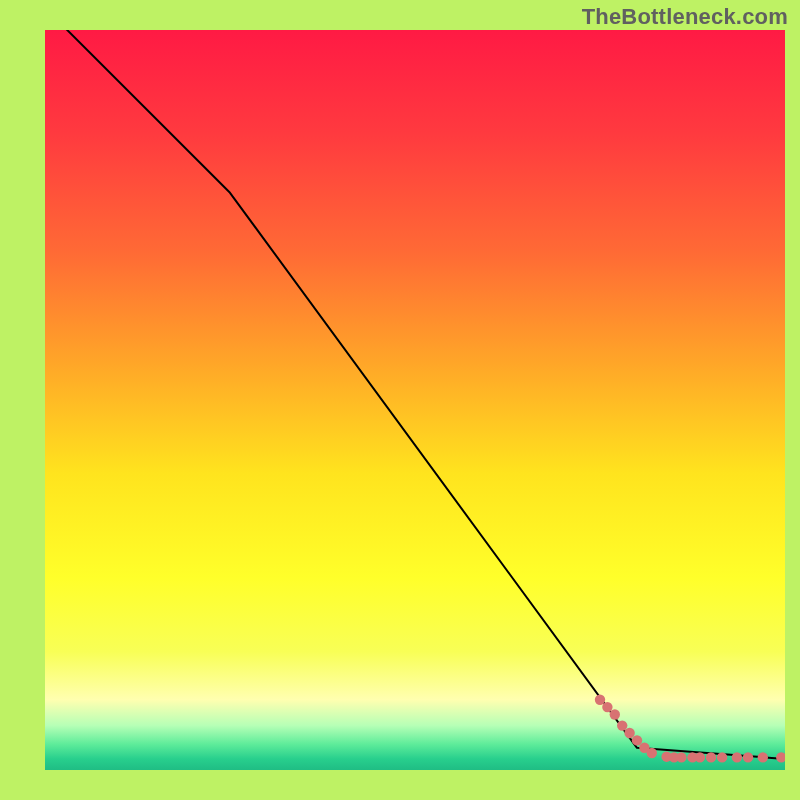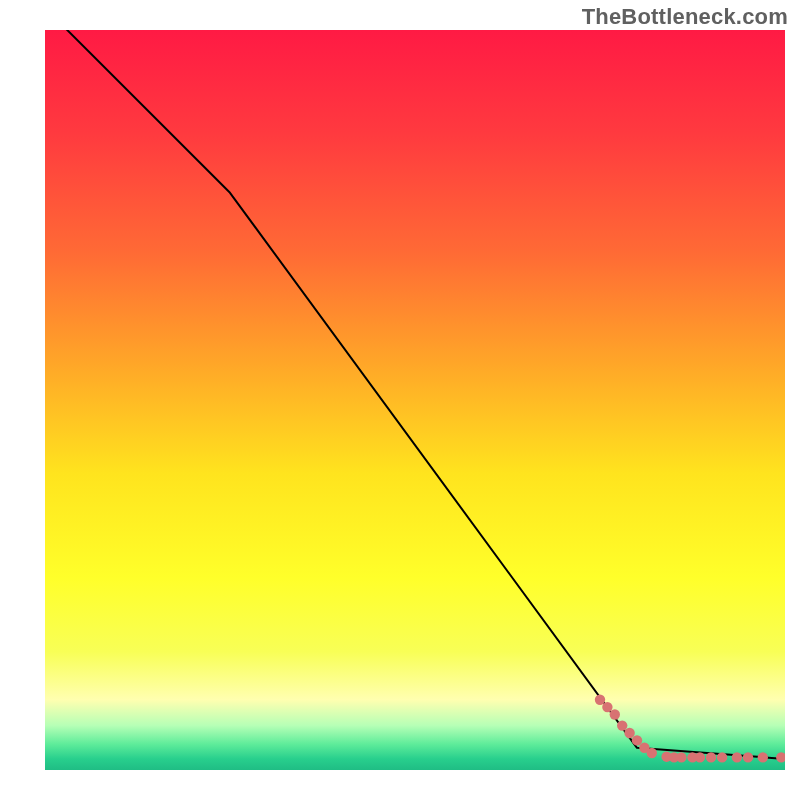--- a/index.html
+++ b/index.html
@@ -1,20 +1,20 @@
 <!DOCTYPE html>
 <html><head>
 <meta charset="utf-8">
 <style>
   * { margin: 0; padding: 0; box-sizing: border-box; }
   html, body { width: 800px; height: 800px; background: #000; font-family: Arial, Helvetica, sans-serif; overflow: hidden; }
   .frame {
     position: absolute;
     left: 0; top: 0; width: 800px; height: 800px;
-    background: #ffffff;
+    background: #bef264;
   }
   .attrib {
     position: absolute;
     top: 4px; right: 12px;
     color: #606060;
     font-size: 22px;
     font-weight: 600;
     letter-spacing: 0.2px;
   }
   .plot {

